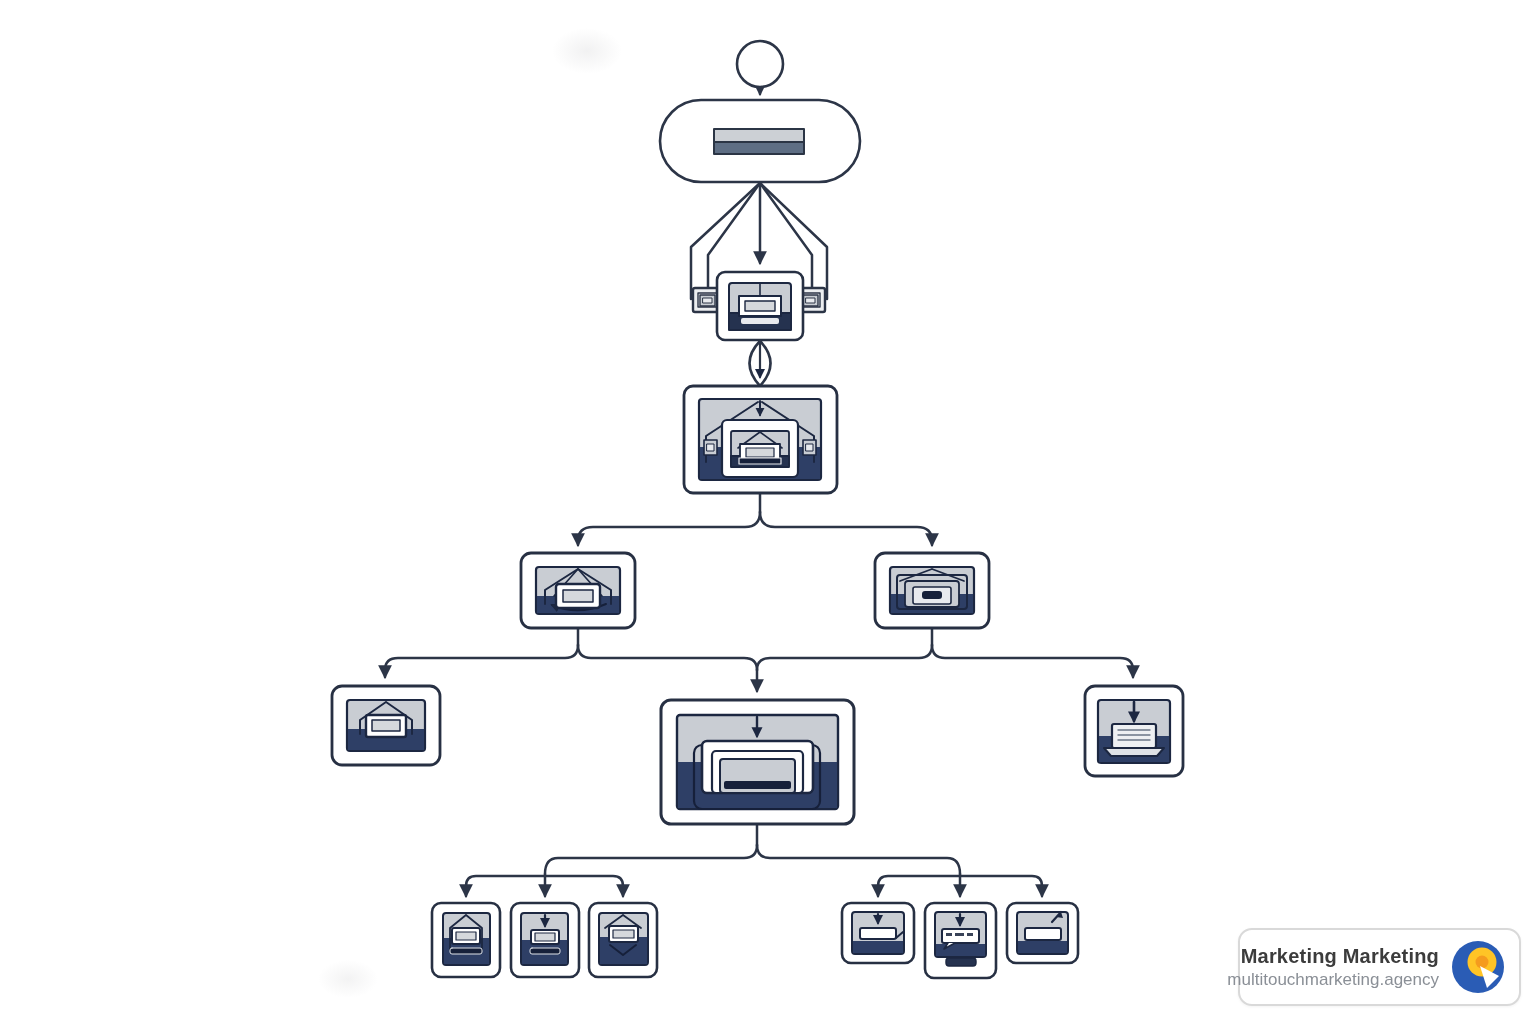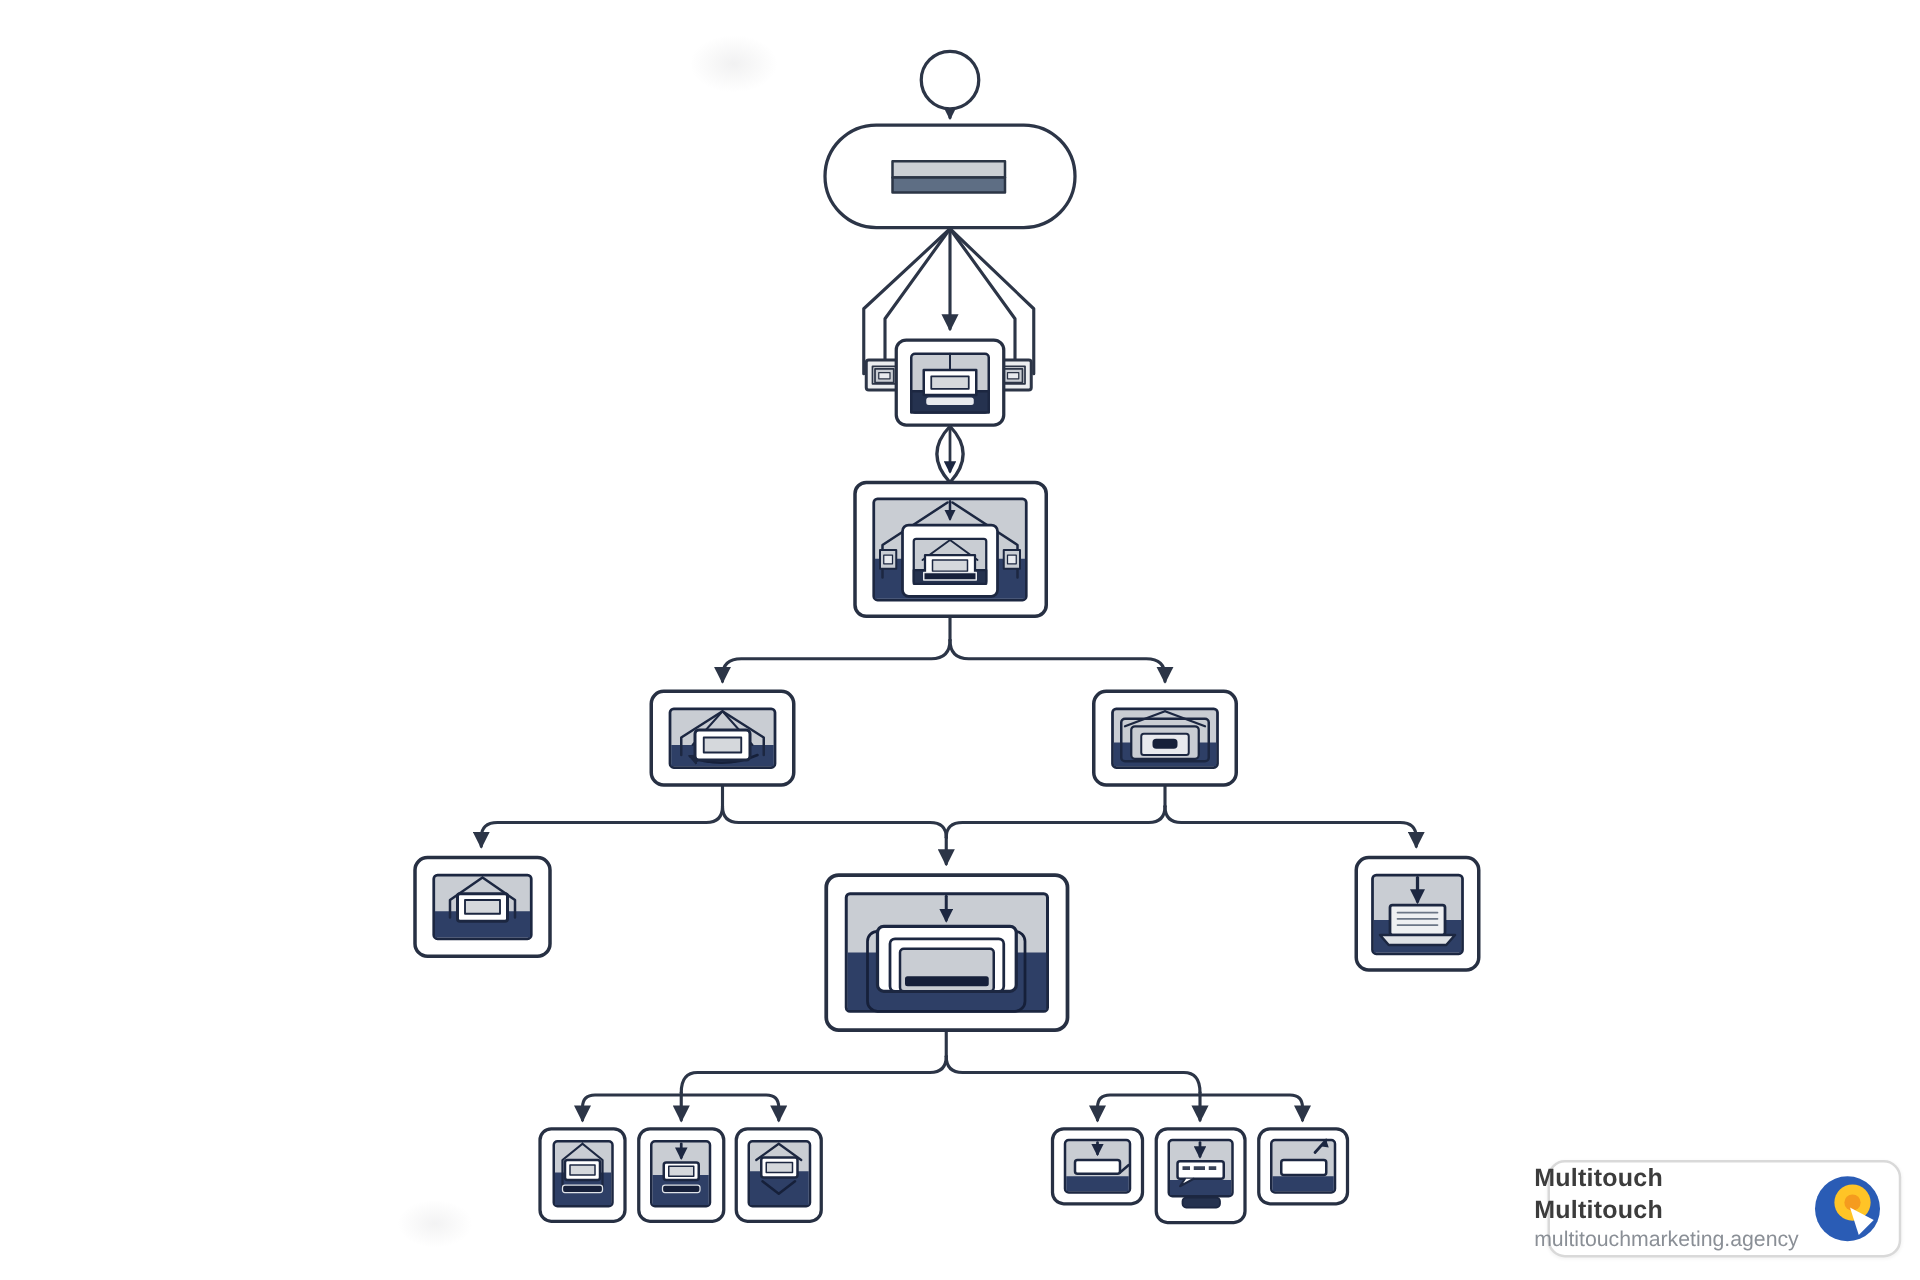--- a/index.html
+++ b/index.html
@@ -256,21 +256,21 @@
     <rect x="1017" y="912" width="51" height="42" rx="3" fill="#c9cdd3" stroke="#1c2741" stroke-width="2"></rect>
     <rect x="1018" y="941" width="49" height="12" fill="#2e3f66" stroke="none"></rect>
     <rect x="1025" y="928" width="36" height="12" rx="2" fill="#ffffff" stroke="#1c2741" stroke-width="2"></rect>
     <path d="M1052,922 L1061,912" stroke="#1c2741" stroke-width="2.2"></path>
     <path d="M1061,912 L1063,918 L1056,917 Z" fill="#1c2741" stroke="none"></path>
   </g>
 </svg>
 
 <div class="badge">
   <div class="badge-text">
-    <span class="badge-title">Multitouch Multitouch</span>
+    <span class="badge-title">Marketing Marketing</span>
     <span class="badge-url">multitouchmarketing.agency</span>
   </div>
   <svg class="badge-logo" viewBox="0 0 54 54">
     <circle cx="27" cy="27" r="26" fill="#2a5cb5"></circle>
     <circle cx="31" cy="22" r="14.5" fill="#ffc426"></circle>
     <circle cx="31" cy="22" r="6.5" fill="#f59b1e"></circle>
     <path d="M29,26 L48,36 L36,48 Z" fill="#ffffff"></path>
   </svg>
 </div>
 

